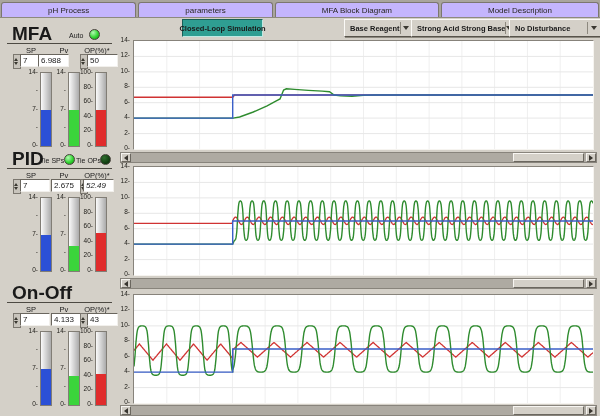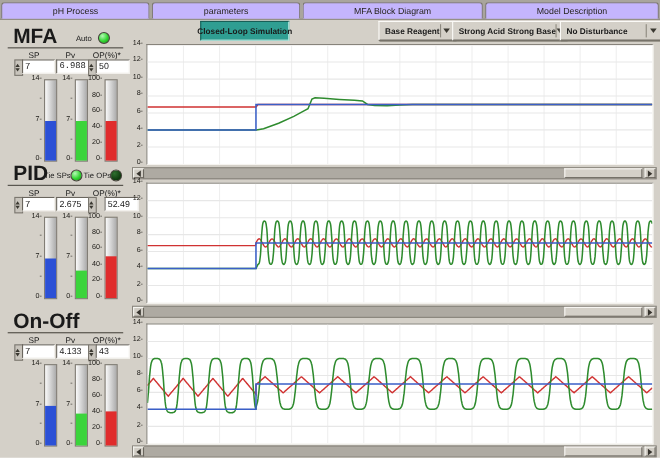--- a/index.html
+++ b/index.html
@@ -87,21 +87,21 @@
   <div class="panel" style="top:26px;height:124px;">
     <div class="ptitle">MFA</div>
     <div class="ledlab" style="left:69px;">Auto</div>
     <div class="led led-on" style="left:89px;"></div>
     <div class="rule"></div>
     <div class="clab" style="left:18px;width:26px;">SP</div>
     <div class="clab" style="left:50px;width:28px;">Pv</div>
     <div class="clab" style="left:78px;width:38px;">OP(%)*</div>
     <div class="spin" style="left:13px;"></div>
     <div class="nfield" style="left:20px;width:26px;">7</div>
-    <div class="nfield" style="left:51px;width:27px;font-family:Liberation Mono, monospace;">6.988</div>
+    <div class="nfield" style="left:38px;width:27px;">6.988</div>
     <div class="spin" style="left:80px;"></div>
     <div class="nfield" style="left:87px;width:27px;">50</div>
     <div class="bscale" style="left:20px;">
         <div class="tick" style="top:0%">14-</div>
         <div class="tick" style="top:25%">-</div>
         <div class="tick" style="top:50%">7-</div>
         <div class="tick" style="top:75%">-</div>
         <div class="tick" style="top:100%">0-</div>
       </div>
     <div class="btrack" style="left:40px;">
@@ -137,21 +137,21 @@
     <div class="ledlab" style="left:76px;">Tie OPs</div>
     <div class="led led-off" style="left:100px;"></div>
     <div class="rule"></div>
     <div class="clab" style="left:18px;width:26px;">SP</div>
     <div class="clab" style="left:50px;width:28px;">Pv</div>
     <div class="clab" style="left:78px;width:38px;">OP(%)*</div>
     <div class="spin" style="left:13px;"></div>
     <div class="nfield" style="left:20px;width:26px;">7</div>
     <div class="nfield" style="left:51px;width:27px;">2.675</div>
     <div class="spin" style="left:80px;"></div>
-    <div class="nfield" style="left:95px;width:27px;">52.49</div>
+    <div class="nfield" style="left:83px;width:27px;font-style:italic;">52.49</div>
     <div class="bscale" style="left:20px;">
         <div class="tick" style="top:0%">14-</div>
         <div class="tick" style="top:25%">-</div>
         <div class="tick" style="top:50%">7-</div>
         <div class="tick" style="top:75%">-</div>
         <div class="tick" style="top:100%">0-</div>
       </div>
     <div class="btrack" style="left:40px;">
         <div class="bfill" style="height: 50%; background: linear-gradient(90deg, rgb(43, 80, 214) 0%, rgb(43, 80, 214) 100%);"></div>
       </div>

